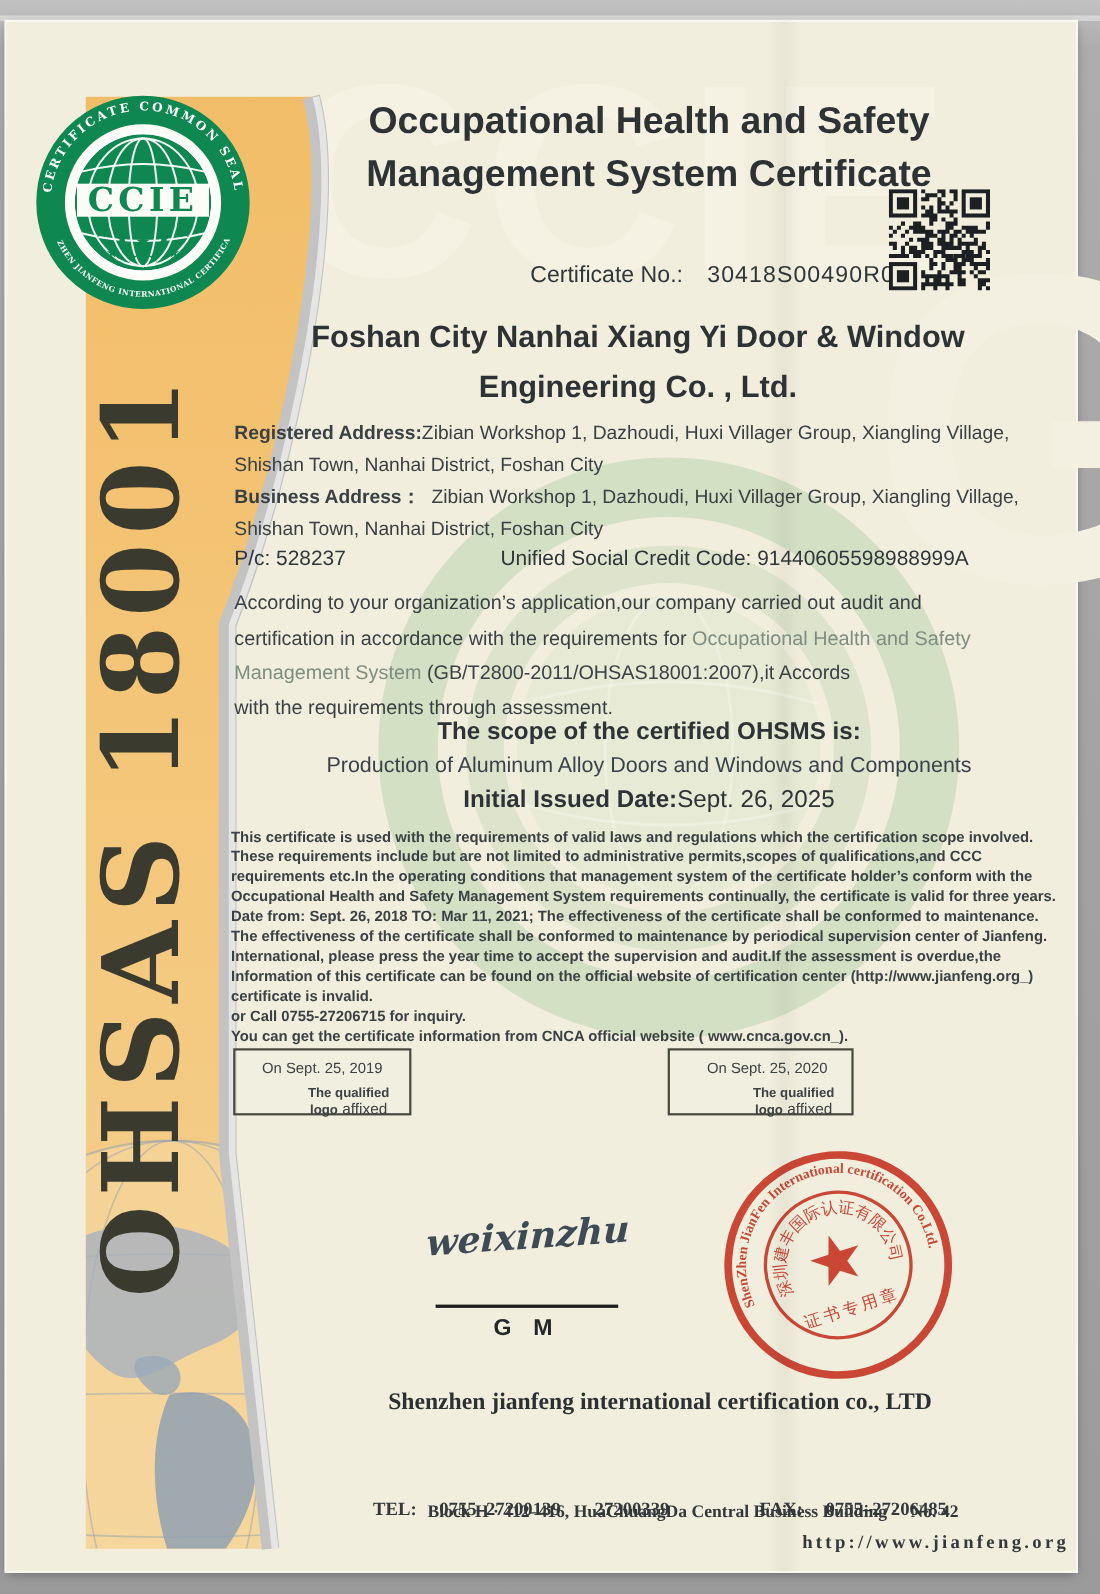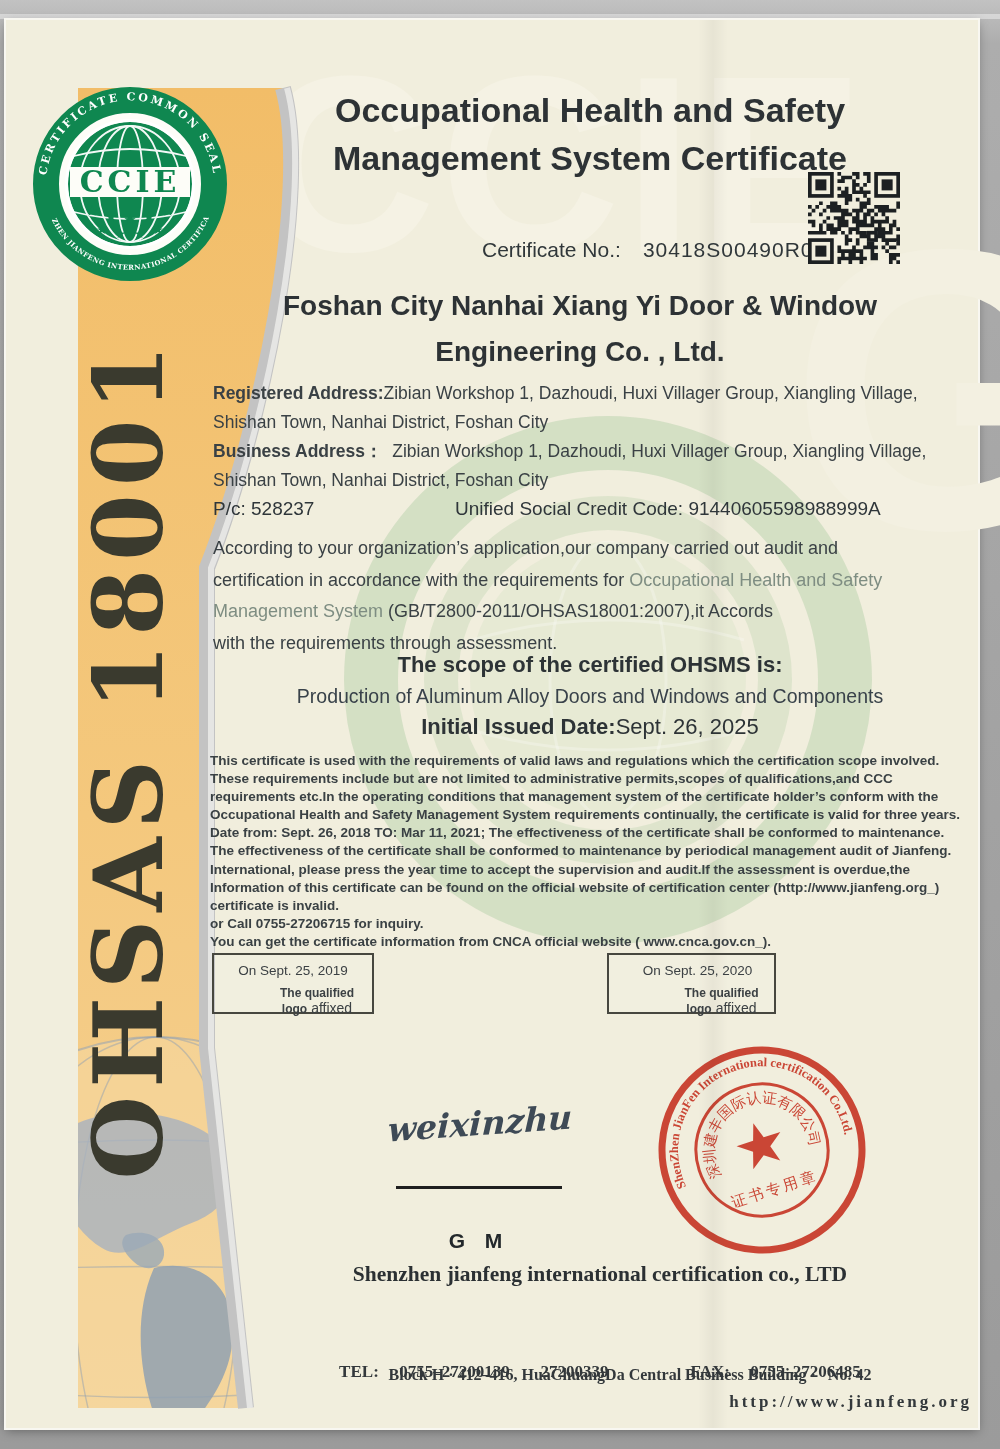--- a/index.html
+++ b/index.html
@@ -37,21 +37,21 @@
   .lbox{position:absolute;width:158px;height:57px;border:2px solid #47473f;background:rgba(255,255,255,.06);
         text-align:center;color:#3c4144;}
   .lbox .d{font-size:13.5px;margin-top:8px;}
   .lbox .c{font-size:12px;font-weight:bold;margin-top:8px;margin-left:48px;}
   .lbox .c .aff{font-size:14px;font-weight:normal;margin-left:4px;}
   .sig{left:360px;top:1104px;width:240px;text-align:center;font-family:"DejaVu Serif",serif;
        font-style:italic;font-weight:bold;font-size:33px;color:#3e4a56;
        transform:rotate(-4deg) skewX(-6deg);}
   .sigline{left:396px;top:1186px;width:166px;height:3px;background:#1f1f1f;}
   .gm{left:396px;top:1196px;width:166px;text-align:center;font-size:21px;font-weight:bold;
-      letter-spacing:7px;color:#23282b;margin-top:33px;}
+      letter-spacing:7px;color:#23282b;}
   .f-company{left:220px;top:1262px;width:760px;text-align:center;font-family:"Liberation Serif",serif;
              font-weight:bold;font-size:21.5px;color:#2b3033;white-space:nowrap;}
   .f-addr{left:250px;top:1305px;width:760px;text-align:center;font-family:"Liberation Serif",serif;
           font-weight:bold;font-size:16px;line-height:28px;color:#33383b;white-space:pre;}
   .f-tel{left:220px;top:1362px;width:760px;text-align:center;font-family:"Liberation Serif",serif;
          font-weight:bold;font-size:17px;word-spacing:6px;color:#33383b;white-space:pre;}
   .f-url{left:212px;top:1392px;width:760px;text-align:right;font-family:"Liberation Serif",serif;
          font-weight:bold;font-size:17px;letter-spacing:3px;color:#33383b;}
   .sealsvg{position:absolute;left:32px;top:86px;z-index:5;}
   .stampsvg{position:absolute;left:648px;top:1036px;z-index:6;mix-blend-mode:multiply;opacity:.92;}
@@ -201,21 +201,21 @@
     <div class="abs issued">
       <span class="b">Initial Issued Date:</span><span>Sept. 26, 2025</span>
     </div>
 
     <div class="abs fine">
         <div><span>This certificate is used with the requirements of valid laws and regulations which the certification scope involved.</span></div>
         <div><span>These requirements include but are not limited to administrative permits,scopes of qualifications,and CCC</span></div>
         <div><span>requirements etc.In the operating conditions that management system of the certificate holder’s conform with the</span></div>
         <div><span class="b">Occupational Health and Safety Management System</span><span> requirements continually, the certificate is valid for three years.</span></div>
         <div><span>Date from: Sept. 26, 2018 TO: Mar 11, 2021; The effectiveness of the certificate shall be conformed to maintenance.</span></div>
-        <div><span>The effectiveness of the certificate shall be conformed to maintenance by periodical management audit of Jianfeng.</span></div>
+        <div><span>The effectiveness of the certificate shall be conformed to maintenance by periodical supervision center of Jianfeng.</span></div>
         <div><span>International, please press the year time to accept the supervision and audit.If the assessment is overdue,the</span></div>
         <div><span>Information of this certificate can be found on the official website of certification center (http://www.jianfeng.org_)</span></div>
         <div><span>certificate is invalid.</span></div>
         <div><span>or Call 0755-27206715 for inquiry.</span></div>
         <div><span>You can get the certificate information from CNCA official website ( www.cnca.gov.cn_).</span></div>
       </div>
 
     <div class="lbox" style="left:212px;top:953px;">
       <div class="d">On Sept. 25, 2019</div>
       <div class="c"><span>The qualified logo</span><span class="aff">affixed</span></div>

